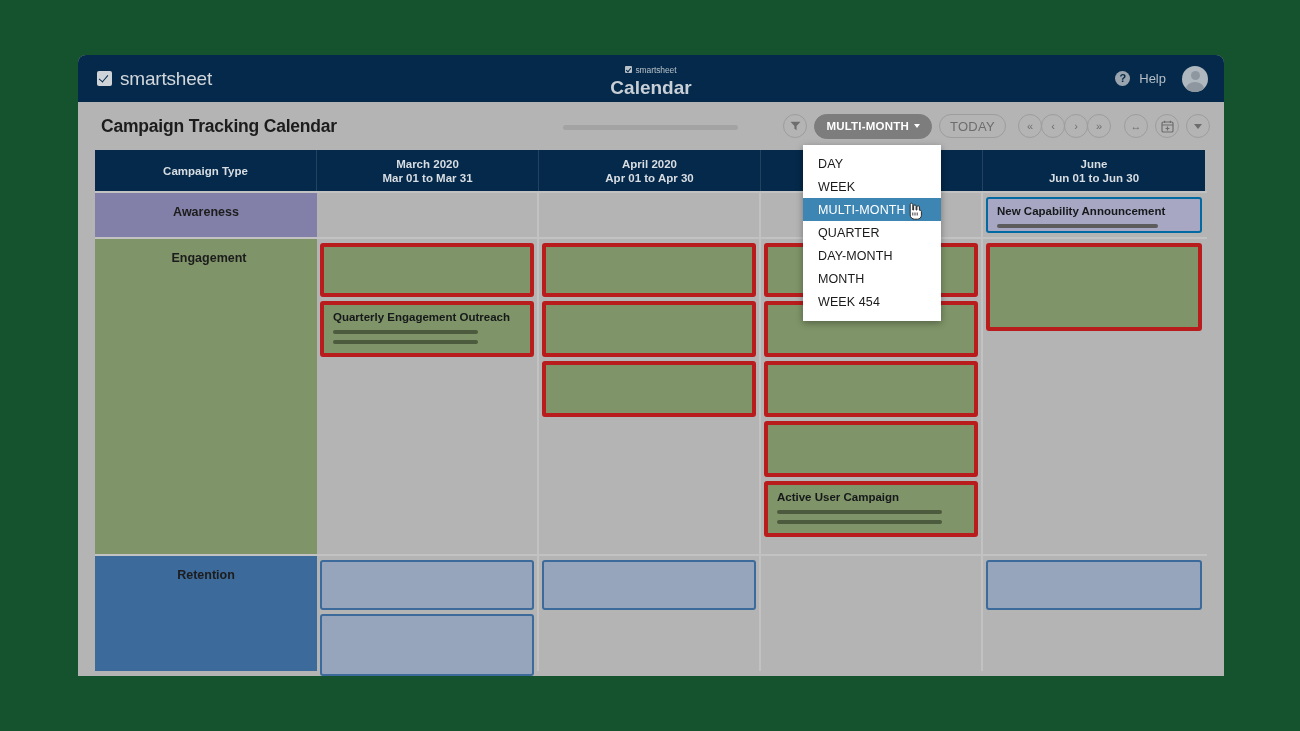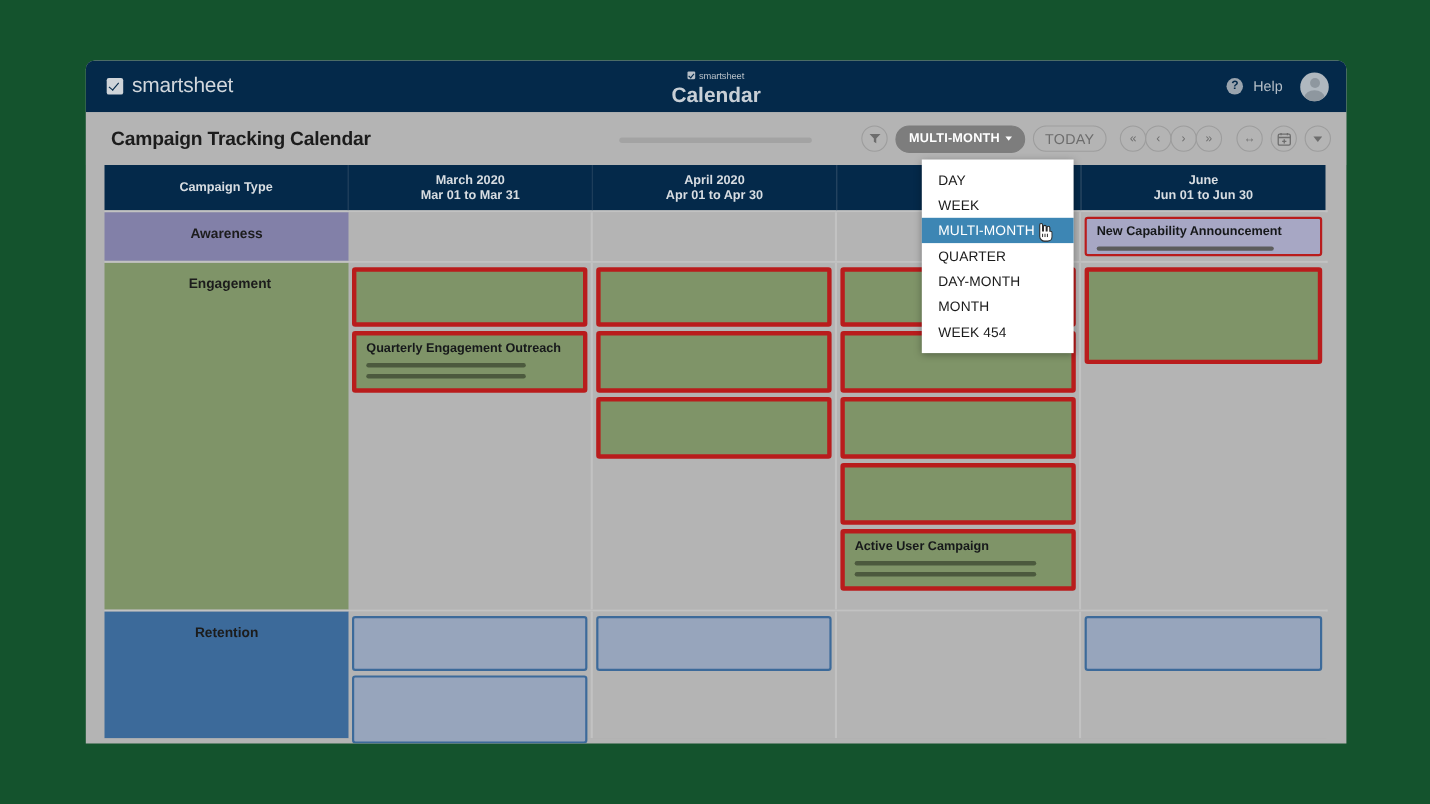--- a/index.html
+++ b/index.html
@@ -184,21 +184,21 @@
   }
   .funnel {
     width: 11px; height: 10px;
   }
   .navgroup { display: flex; align-items: center; gap: 0; }
   .navgroup .rbtn { margin-left: -1px; }
   .gap-left { margin-left: 6px; }
   
   .dropdown {
     position: absolute;
-    left: 760px; top: 90px;
+    left: 725px; top: 90px;
     width: 138px;
     background: #ffffff;
     box-shadow: 0 2px 7px rgba(0,0,0,0.35);
     z-index: 50;
     padding: 7px 0 8px 0;
   }
   .dd-item {
     height: 23px;
     display: flex; align-items: center;
     padding-left: 15px;
@@ -265,21 +265,21 @@
   .row-retention  { height: 115px; }
   
   .evt {
     position: relative;
     box-sizing: border-box;
     border-radius: 3px;
     margin-bottom: 4px;
     padding: 6px 9px 0 9px;
     overflow: hidden;
   }
-  .evt-purple { background: #a7a7c4; border: 2px solid #b91c1c; }
+  .evt-purple { background: #a7a7c4; border: 2px solid #0369a1; }
   .evt-green  { background: #7f9468; border: 4px solid #b91c1c; }
   .evt-blue   { background: #97a5bc; border: 2px solid #3c6a9a; }
   .evt-title {
     font-size: 11.5px; font-weight: bold;
     color: #16181a;
     line-height: 13px;
     white-space: nowrap;
   }
   .evt-line {
     height: 4px; border-radius: 2px;

